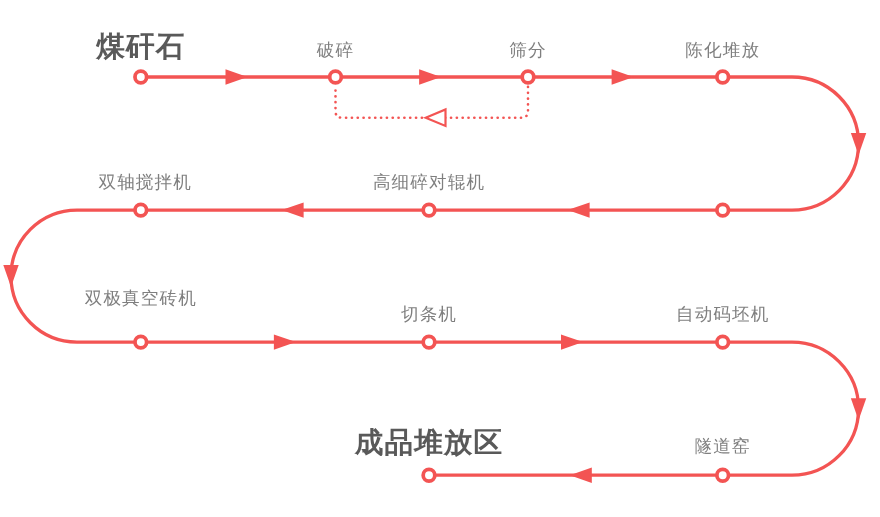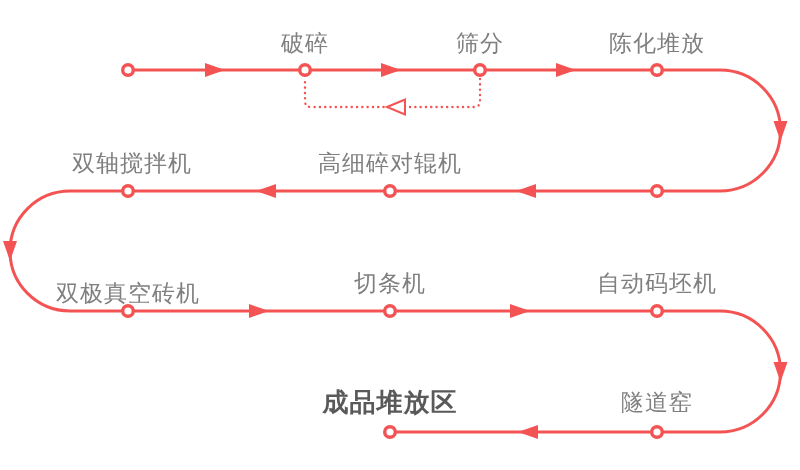--- a/index.html
+++ b/index.html
@@ -17,21 +17,21 @@
   }
   .canvas svg {
     position: absolute;
     left: 0;
     top: 0;
   }
   .lbl {
     position: absolute;
     transform: translateX(-50%);
     white-space: nowrap;
-    font-size: 23px;
+    font-size: 16px;
     letter-spacing: 1px;
     color: #7f7f7f;
     line-height: 1.15;
     user-select: none;
   }
   .lbl.em {
     font-size: 26px;
     font-weight: 700;
     color: #595959;
   }
@@ -80,27 +80,28 @@
       <circle cx="390" cy="191" r="5.3"></circle>
       <circle cx="657" cy="191" r="5.3"></circle>
       <circle cx="128" cy="311" r="5.3"></circle>
       <circle cx="390" cy="311" r="5.3"></circle>
       <circle cx="657" cy="311" r="5.3"></circle>
       <circle cx="390" cy="432" r="5.3"></circle>
       <circle cx="657" cy="432" r="5.3"></circle>
     </g>
   </svg>
 
+  <div class="lbl em" style="left:128px; bottom:412px;">煤矸石</div>
   <div class="lbl" style="left:305px; bottom:414px;">破碎</div>
   <div class="lbl" style="left:480px; bottom:414px;">筛分</div>
   <div class="lbl" style="left:657px; bottom:414px;text-align:center;">陈化堆放</div>
 
   <div class="lbl" style="left:132px; bottom:294px;">双轴搅拌机</div>
   <div class="lbl" style="left:390px; bottom:294px;">高细碎对辊机</div>
 
-  <div class="lbl" style="left:128px; bottom:164px;">双极真空砖机</div>
+  <div class="lbl" style="left:128px; bottom:189px;">双极真空砖机</div>
   <div class="lbl" style="left:390px; bottom:174px;">切条机</div>
   <div class="lbl" style="left:657px; bottom:174px;">自动码坯机</div>
 
   <div class="lbl em" style="left:390px; bottom:52px;">成品堆放区</div>
   <div class="lbl" style="left:657px; bottom:54px;font-family:Liberation Serif, serif;">隧道窑</div>
 
 </div>
 
 </body></html>

